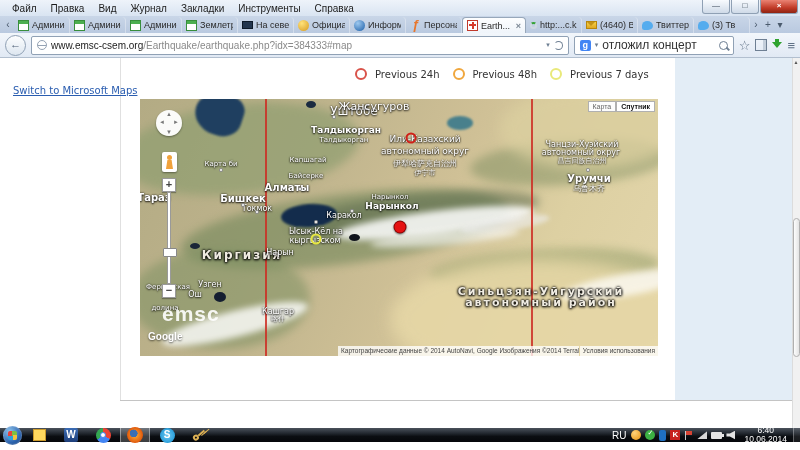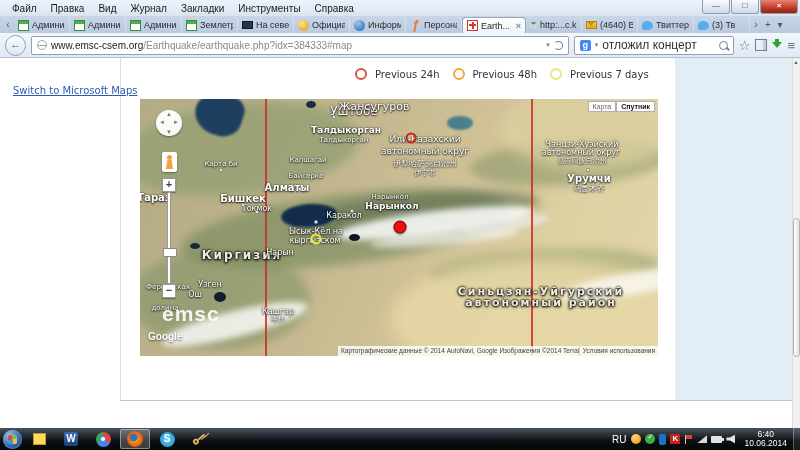--- a/index.html
+++ b/index.html
@@ -155,21 +155,21 @@
     color:rgba(255,255,255,.9);z-index:3;letter-spacing:1px;}
   #g-logo{position:absolute;left:8px;top:232px;font-size:10px;font-weight:bold;color:#fff;z-index:3;
     text-shadow:0 1px 2px rgba(0,0,0,.6);}
   #attrib{position:absolute;left:198px;right:0;bottom:0;height:10px;display:flex;z-index:6;}
   #attrib-main{flex:1;background:rgba(255,255,255,.78);font-size:6.5px;color:#444;
     line-height:10px;padding:0 3px;white-space:nowrap;overflow:hidden;}
   #attrib-terms{background:rgba(255,255,255,.78);font-size:6.5px;color:#444;line-height:10px;
     padding:0 3px;margin-left:1px;white-space:nowrap;}
 
   
-  #taskbar{position:absolute;left:0;top:428px;width:800px;height:22px;
+  #taskbar{position:absolute;left:0;top:428px;width:800px;height:14px;
     background:linear-gradient(180deg,#4a525c,#20262d 40%,#0b0e12 60%,#05070a);
     display:flex;align-items:center;padding-left:3px;box-sizing:border-box;}
   #orb{width:19px;height:19px;border-radius:50%;flex:none;position:relative;
     background:radial-gradient(circle at 35% 30%,#8fc7f0,#2a62ad 60%,#123a72);
     box-shadow:inset 0 0 2px rgba(255,255,255,.6);}
   #orb::after{content:"";position:absolute;left:5px;top:5px;width:9px;height:9px;border-radius:2px;
     background:conic-gradient(#7cc043 0 25%,#f3c33d 0 50%,#2e9fe0 0 75%,#e8413c 0);}
   .task-btn{width:30px;height:20px;margin-left:2px;display:flex;align-items:center;justify-content:center;
     border-radius:2px;flex:none;position:relative;}
   .task-btn.active{background:rgba(255,255,255,.22);border:1px solid rgba(255,255,255,.4);box-sizing:border-box;}

